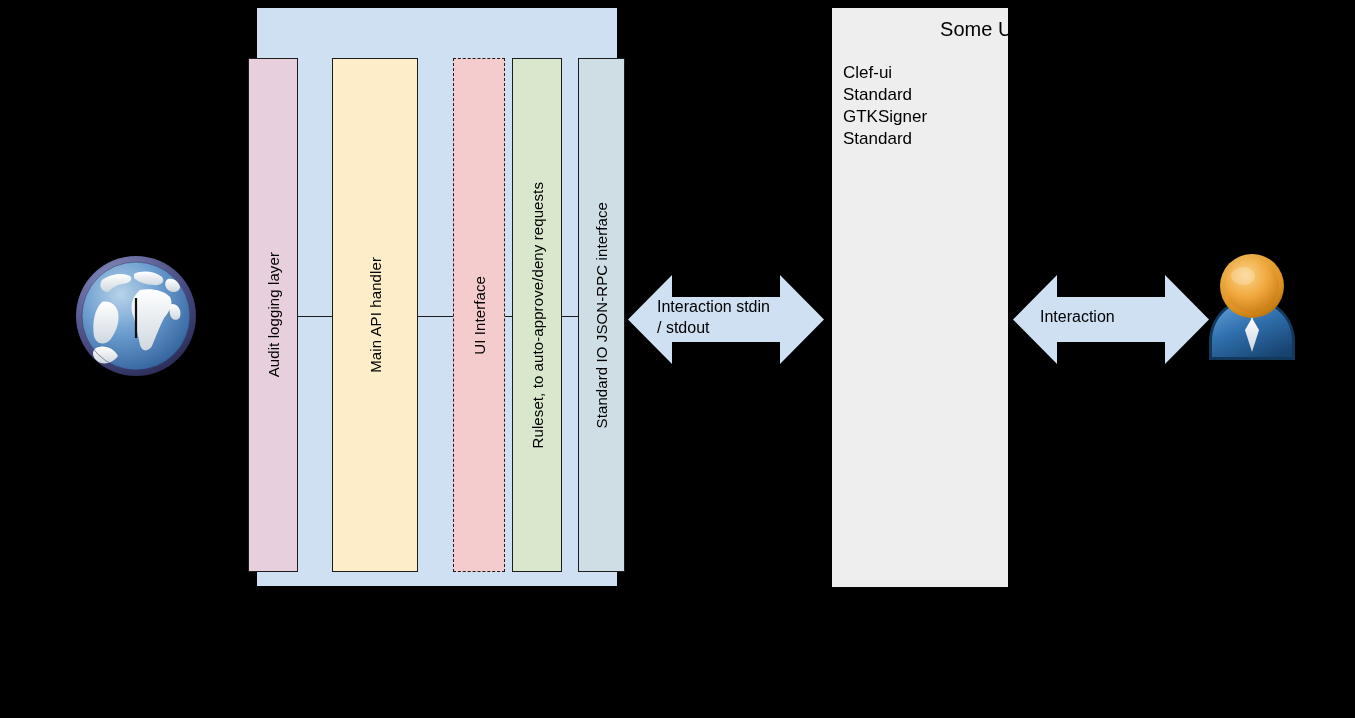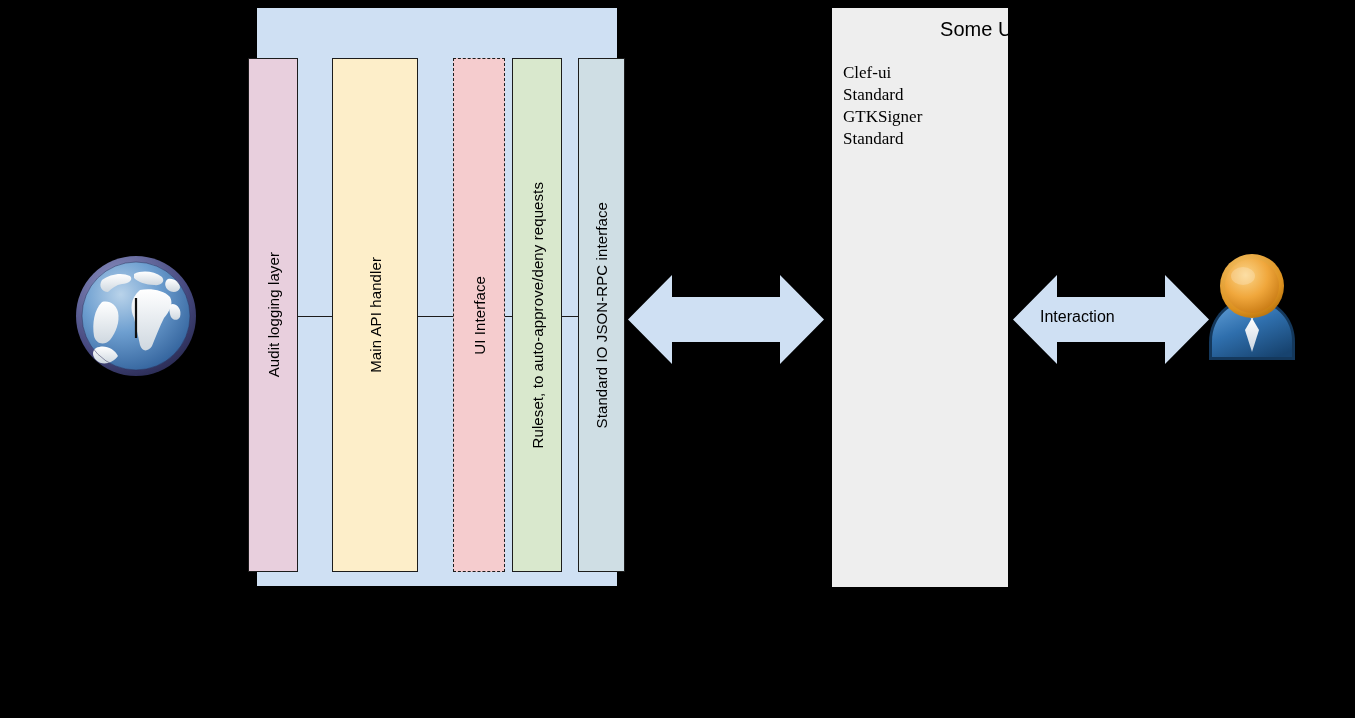--- a/index.html
+++ b/index.html
@@ -106,21 +106,21 @@
     margin-left: 43px;
   }
   .ui-panel-list {
     position: absolute;
     left: 843px;
     top: 62px;
     width: 160px;
     font-size: 17px;
     line-height: 22px;
   }
-  .ui-panel-list div { white-space: nowrap; font-family: Liberation Serif, serif; }
+  .ui-panel-list div { white-space: nowrap; }
 
   
   .arrow {
     position: absolute;
   }
   .arrow svg { display: block; }
   .arrow-label {
     position: absolute;
     font-size: 16px;
     line-height: 21px;
@@ -202,20 +202,24 @@
 
   <div class="vbox" id="box-stdio">
     <span class="vlabel">Standard IO JSON-RPC interface</span>
   </div>
 
   <div class="arrow" id="arrow-stdio">
     <svg width="196" height="89" viewBox="0 0 196 89">
       <polygon points="0,44.5 44,0 44,22 152,22 152,0 196,44.5 152,89 152,67 44,67 44,89" fill="#cfe0f3"></polygon>
     </svg>
   </div>
+  <div class="arrow-label" id="arrow-stdio-label">
+    <div>Interaction stdin</div>
+    <div>/ stdout</div>
+  </div>
 
   <div class="ui-panel"></div>
   <div class="ui-panel-title">Some UI</div>
   <div class="ui-panel-list">
     <div>Clef-ui</div>
     <div>Standard</div>
     <div>GTKSigner</div>
     <div>Standard</div>
   </div>
 

